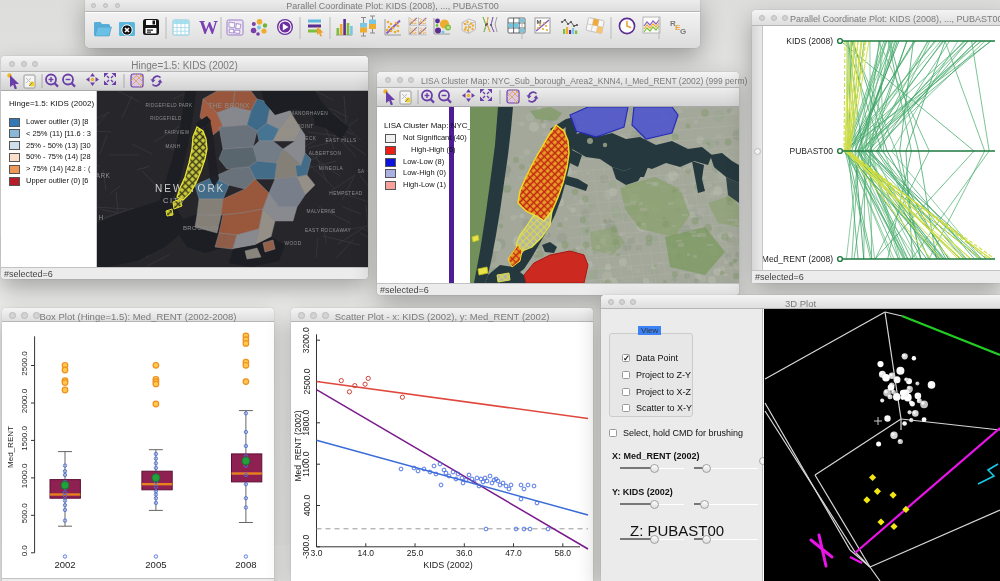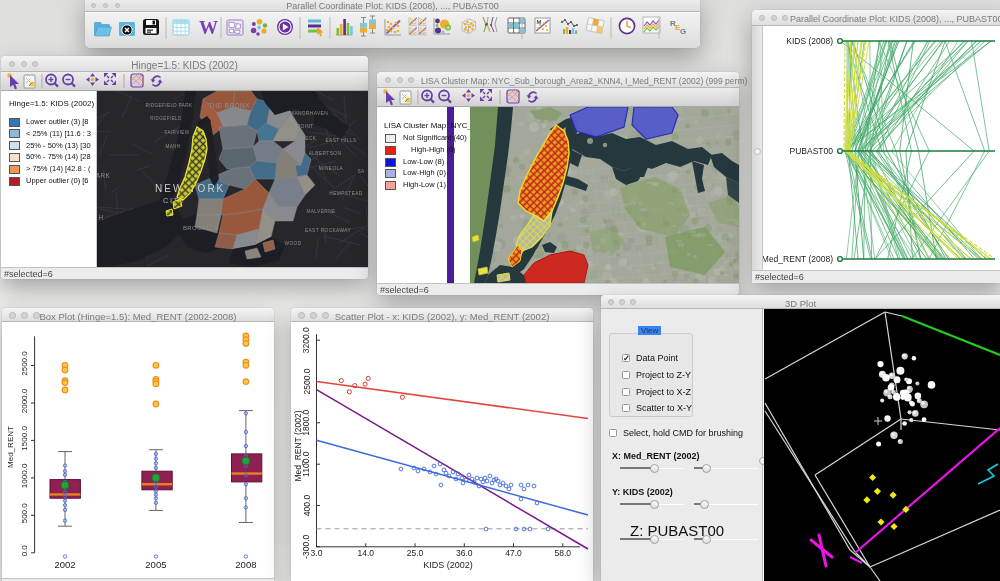--- a/index.html
+++ b/index.html
@@ -516,21 +516,21 @@
       <g transform="translate(130,2)">
         <rect x="0" y="0" width="12" height="13" rx="2" fill="#d8c8ec" stroke="#6a3fa8" stroke-width="1.2"></rect>
         <path d="M1 3 L11 13 M4 0 L12 8 M8 0 L12 4 M11 1 L1 11 M7 0 L0 7 M12 9 L8 13" stroke="#e8a33d" stroke-width="0.8"></path>
       </g>
       <g transform="translate(149,2)">
         <path d="M11 3 A5.2 5.2 0 0 0 2 5.5 L0.5 5 L2.8 8.8 L5.5 5.8 L3.8 6 A3.6 3.6 0 0 1 10 4.2 Z" fill="#6a3fa8"></path>
         <path d="M2 11 A5.2 5.2 0 0 0 11 8.5 L12.5 9 L10.2 5.2 L7.5 8.2 L9.2 8 A3.6 3.6 0 0 1 3 9.8 Z" fill="#6a3fa8"></path>
       </g>
     </svg>
  <div class="sb" style="height:12px;">#selected=6</div>
- <div style="position:absolute;left:0;top:35px;width:77px;bottom:12px;background:#fff;border-right:7px solid #4c1d95;">
+ <div style="position:absolute;left:0;top:35px;width:77px;bottom:12px;background:#fff;border-right:5px solid #4c1d95;">
   <div style="position:absolute;left:7px;top:14px;font-size:8px;color:#111;white-space:nowrap;">LISA Cluster Map: NYC_</div>
 <div style="position:absolute;left:8px;top:27.0px;width:11px;height:9px;background:#f0f0f0;border:1px solid #555;"></div>
       <div style="position:absolute;left:26px;top:26.0px;font-size:7.5px;color:#111;white-space:nowrap;">Not Significant (40)</div>
 <div style="position:absolute;left:8px;top:38.8px;width:11px;height:9px;background:#ed1e16;border:1px solid #555;"></div>
       <div style="position:absolute;left:34px;top:37.8px;font-size:7.5px;color:#111;white-space:nowrap;">High-High (6)</div>
 <div style="position:absolute;left:8px;top:50.6px;width:11px;height:9px;background:#0c13dd;border:1px solid #555;"></div>
       <div style="position:absolute;left:26px;top:49.6px;font-size:7.5px;color:#111;white-space:nowrap;">Low-Low (8)</div>
 <div style="position:absolute;left:8px;top:62.400000000000006px;width:11px;height:9px;background:#aab0e2;border:1px solid #555;"></div>
       <div style="position:absolute;left:26px;top:61.400000000000006px;font-size:7.5px;color:#111;white-space:nowrap;">Low-High (0)</div>
 <div style="position:absolute;left:8px;top:74.2px;width:11px;height:9px;background:#f8a09a;border:1px solid #555;"></div>

